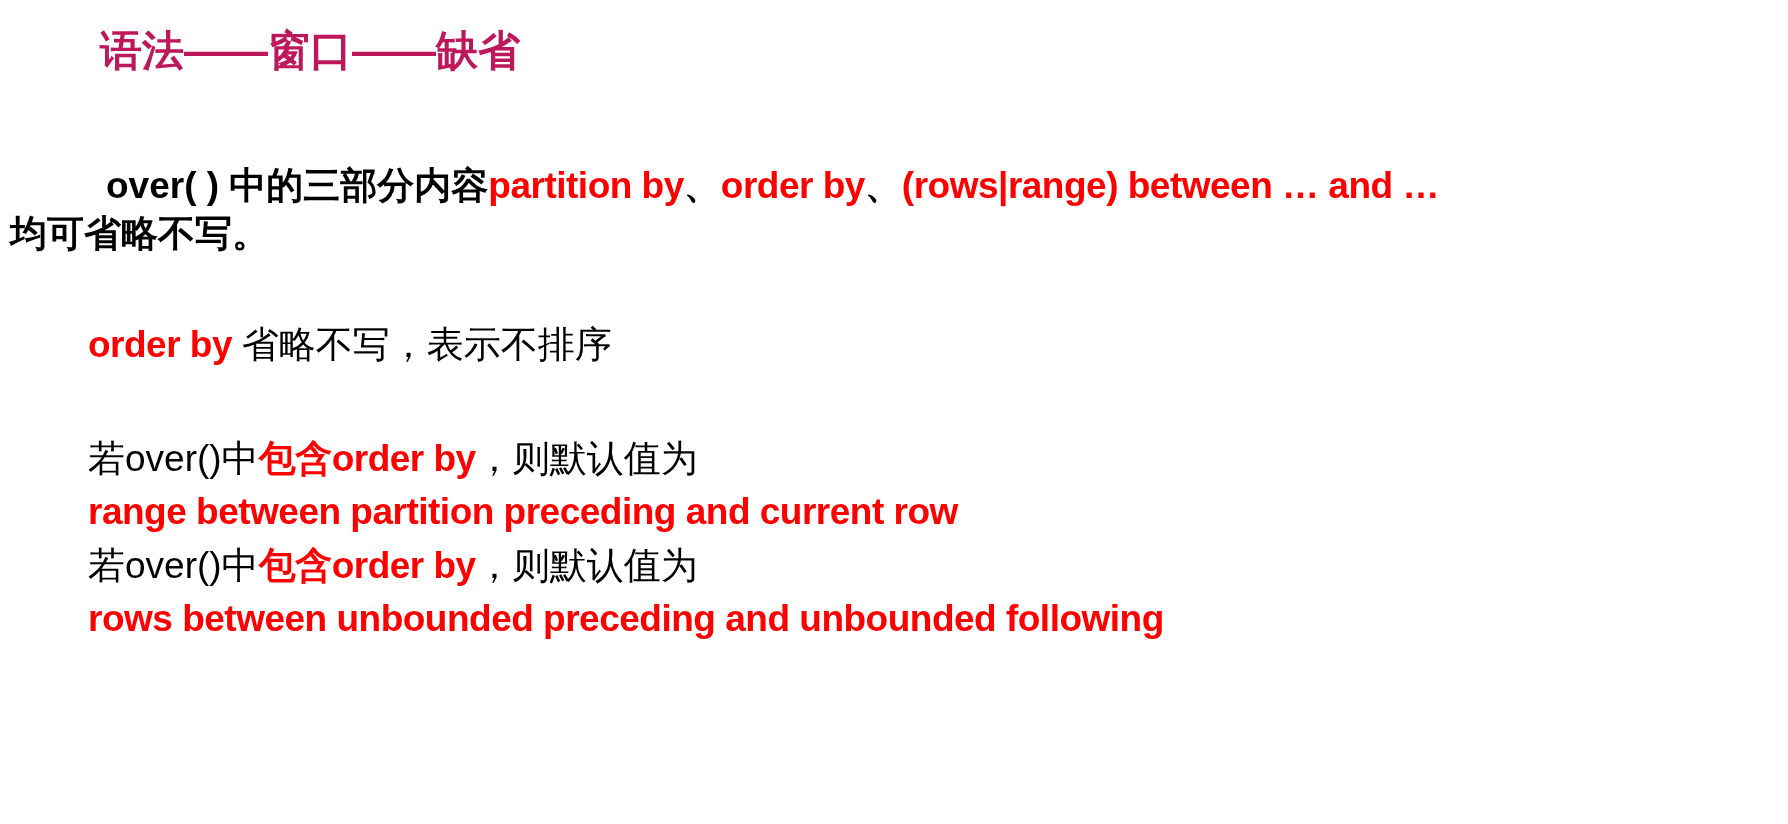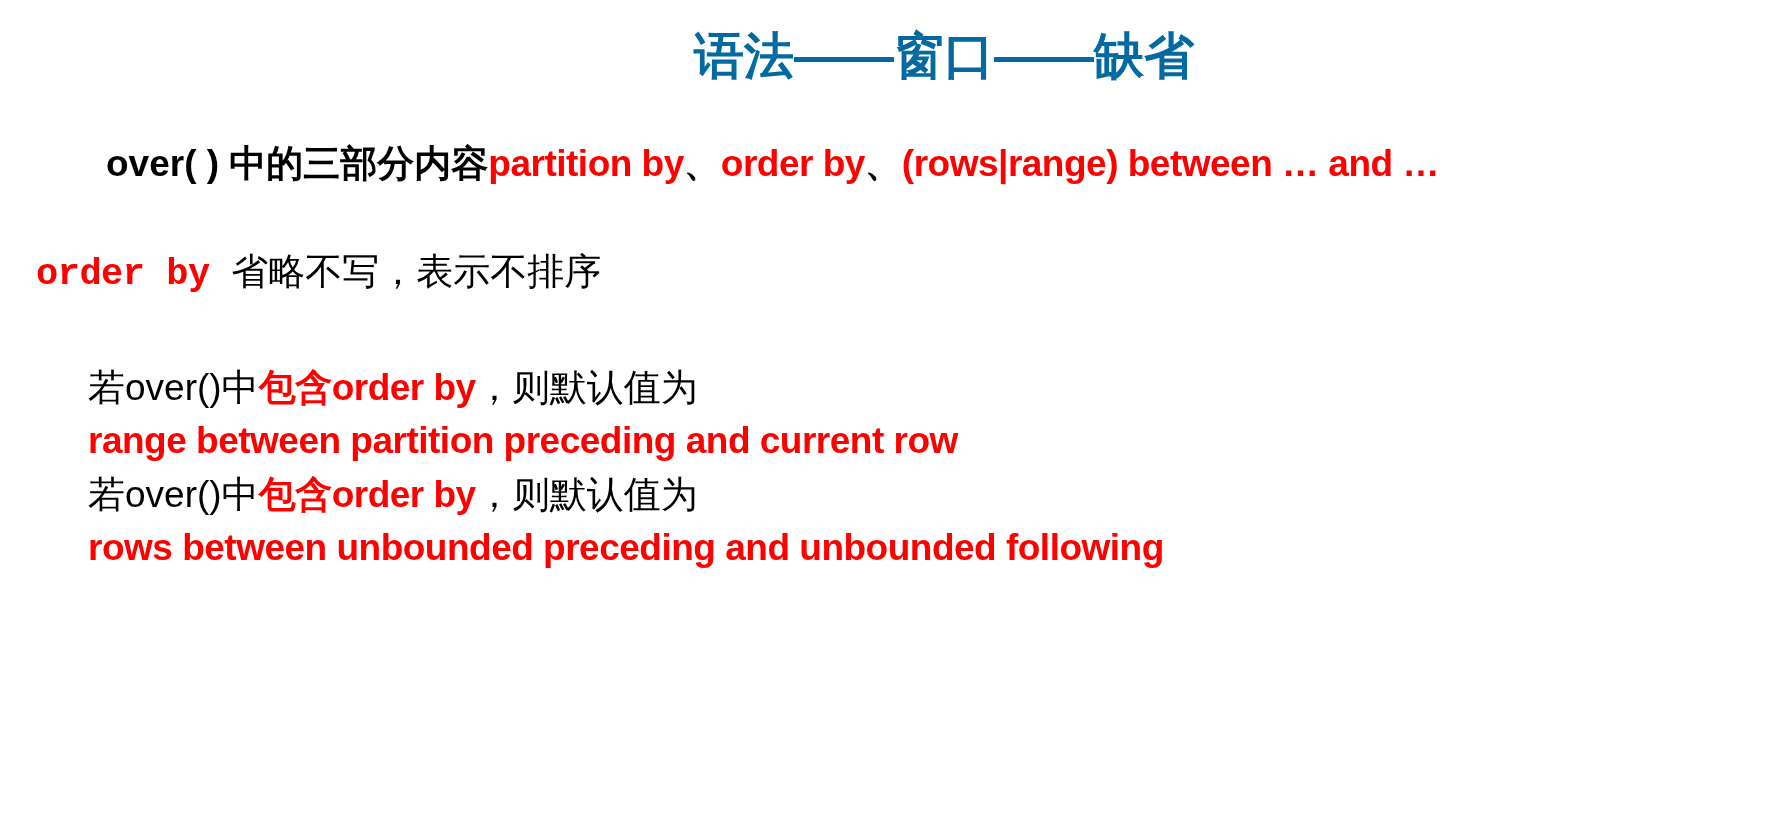--- a/index.html
+++ b/index.html
@@ -11,66 +11,64 @@
     position: relative;
     width: 1788px;
     height: 824px;
     background: #ffffff;
     overflow: hidden;
     font-family: "Liberation Sans", "DejaVu Sans", sans-serif;
     color: #000000;
   }
   .title {
     margin: 25px 0 0 100px;
-    font-size: 50px;
+    font-size: 42px;
     line-height: 1.25;
     font-weight: bold;
-    color: #0369a1;
-    text-align: center;
+    color: #be185d;
   }
   .para {
     margin: 0;
     font-size: 37px;
     line-height: 1.32;
     color: #000000;
   }
   .intro {
-    margin-top: 52px;
+    margin-top: 84px;
     margin-left: 10px;
     text-indent: 96px;
     font-weight: bold;
   }
   .p-partition {
     margin-top: 58px;
     margin-left: 88px;
   }
   .p-order {
     margin-top: 62px;
-    margin-left: 36px;
-    font-family: Liberation Mono, monospace;
+    margin-left: 88px;
   }
   .p-defaults {
     margin-top: 62px;
     margin-left: 88px;
     line-height: 1.44;
   }
   .kw {
     color: #ff0000;
     font-weight: bold;
     letter-spacing: -0.5px;
   }
 </style>
 </head>
 <body>
 
 <div class="slide">
 
   <h1 class="title">语法——窗口——缺省</h1>
 
-  <p class="para intro"><span>over( ) 中的三部分内容</span><span class="kw">partition by</span><span>、</span><span class="kw">order by</span><span>、</span><span class="kw">(rows|range) between … and …</span><br></p>
+  <p class="para intro"><span>over( ) 中的三部分内容</span><span class="kw">partition by</span><span>、</span><span class="kw">order by</span><span>、</span><span class="kw">(rows|range) between … and …</span><br><span>均可省略不写。</span></p>
 
 
   <p class="para p-order"><span class="kw">order by </span><span>省略不写，表示不排序</span></p>
 
   <div class="para p-defaults">
 
     <div><span>若over()中</span><span class="kw">包含order by</span><span>，则默认值为</span></div>
 
     <div class="kw">range between partition preceding and current row</div>
 

